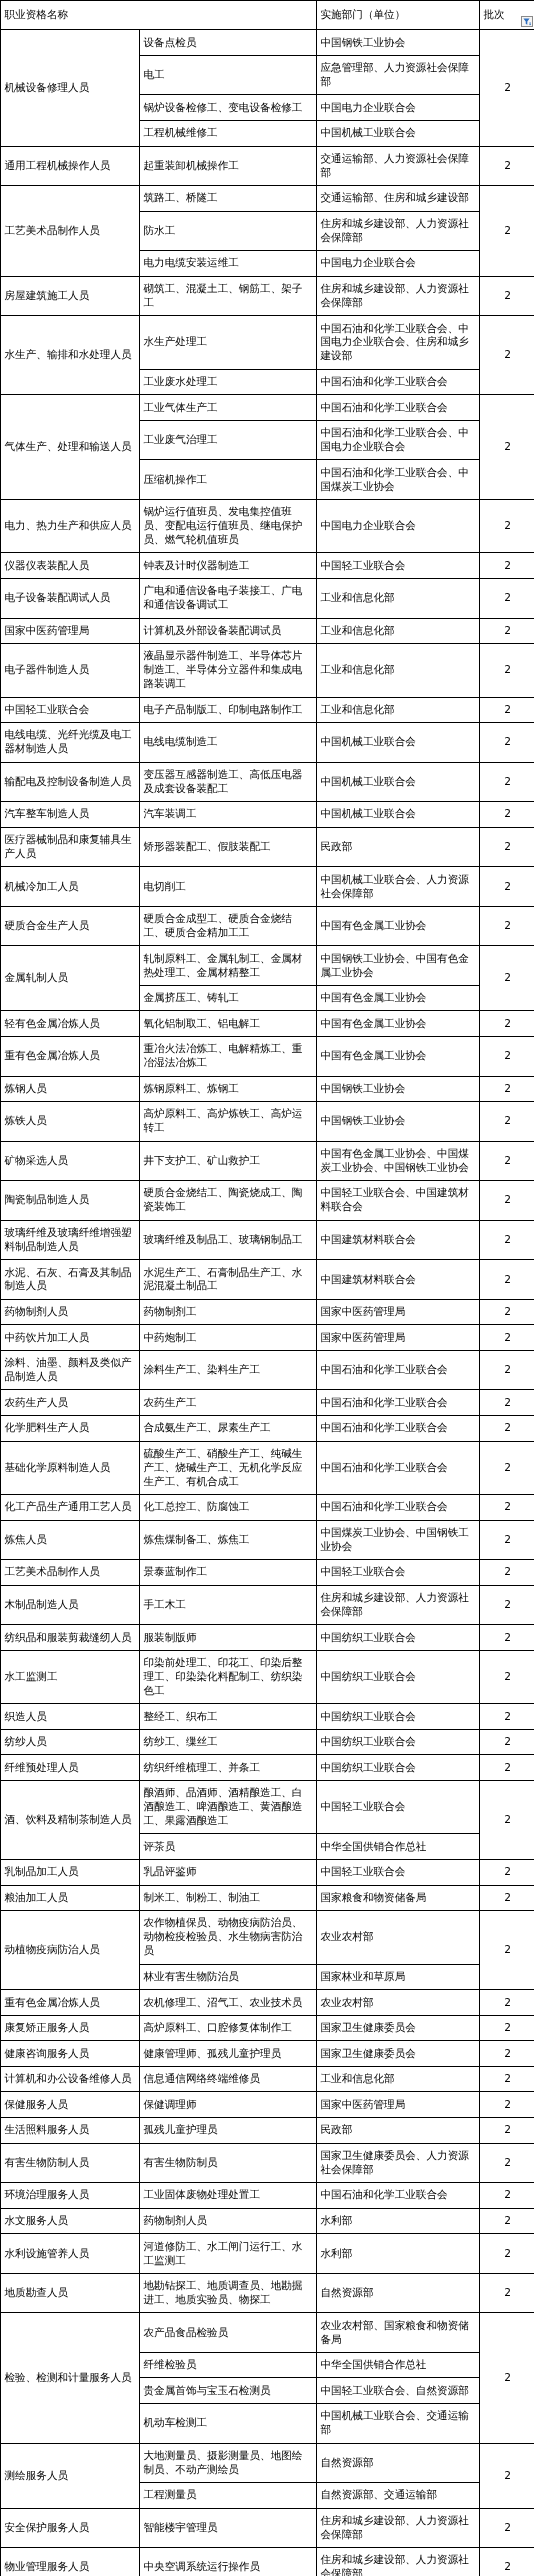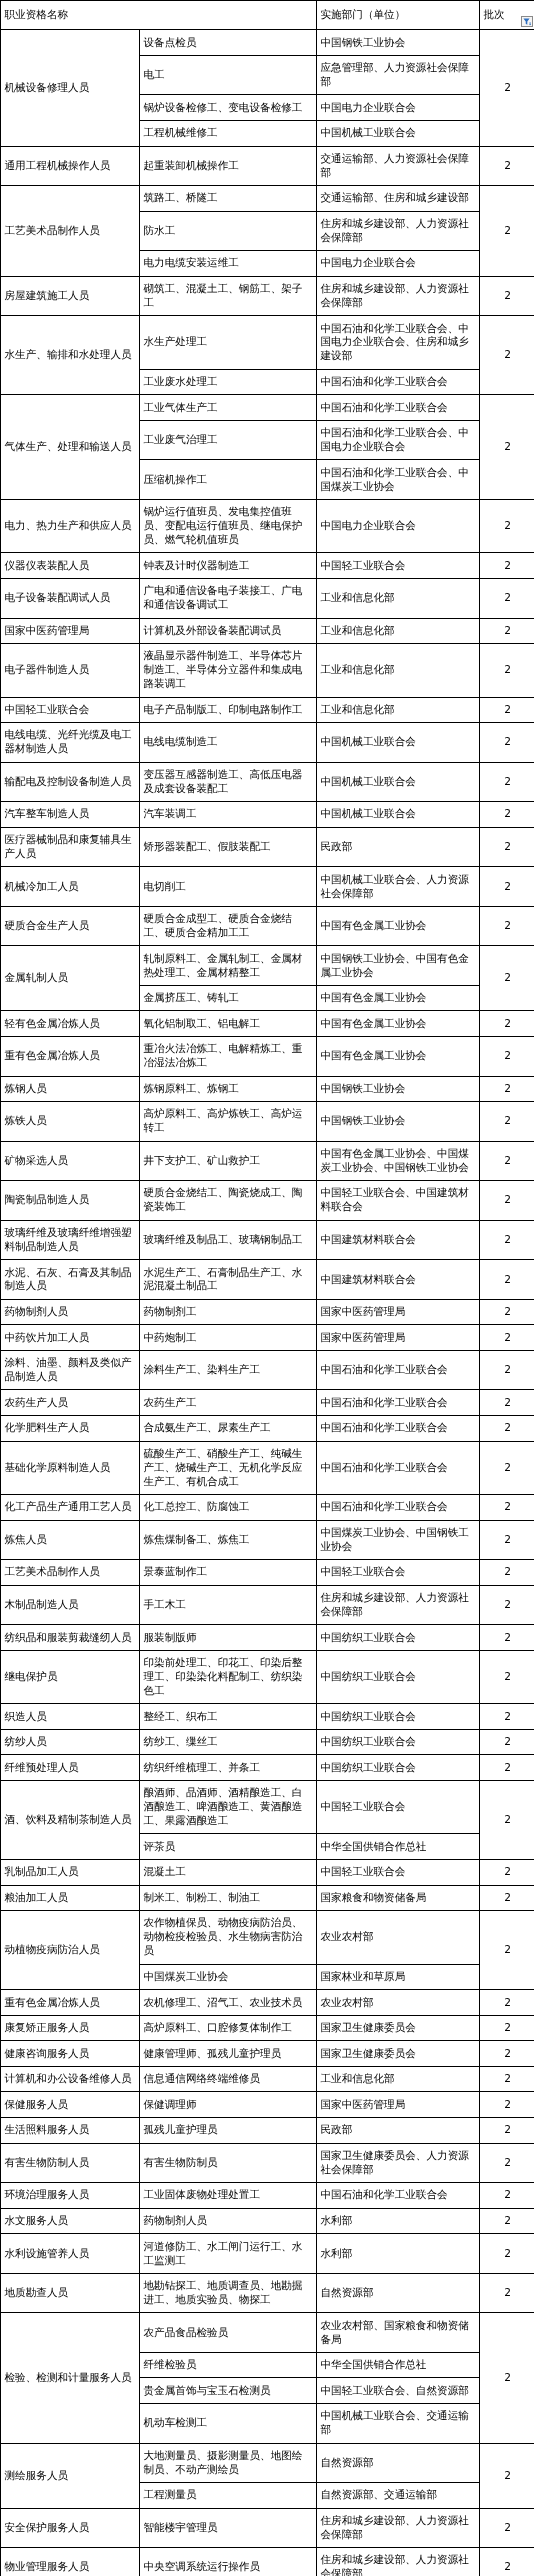--- a/index.html
+++ b/index.html
@@ -339,21 +339,21 @@
         <td class="dept-cell">住房和城乡建设部、人力资源社会保障部</td>
         <td class="batch-cell" rowspan="1">2</td>
       </tr>
       <tr>
         <td class="category-cell" rowspan="1">纺织品和服装剪裁缝纫人员</td>
         <td class="qual-cell">服装制版师</td>
         <td class="dept-cell">中国纺织工业联合会</td>
         <td class="batch-cell" rowspan="1">2</td>
       </tr>
       <tr>
-        <td class="category-cell" rowspan="1">继电保护员</td>
+        <td class="category-cell" rowspan="1">水工监测工</td>
         <td class="qual-cell">印染前处理工、印花工、印染后整理工、印染染化料配制工、纺织染色工</td>
         <td class="dept-cell">中国纺织工业联合会</td>
         <td class="batch-cell" rowspan="1">2</td>
       </tr>
       <tr>
         <td class="category-cell" rowspan="1">织造人员</td>
         <td class="qual-cell">整经工、织布工</td>
         <td class="dept-cell">中国纺织工业联合会</td>
         <td class="batch-cell" rowspan="1">2</td>
       </tr>
@@ -374,38 +374,38 @@
         <td class="qual-cell">酿酒师、品酒师、酒精酿造工、白酒酿造工、啤酒酿造工、黄酒酿造工、果露酒酿造工</td>
         <td class="dept-cell">中国轻工业联合会</td>
         <td class="batch-cell" rowspan="2">2</td>
       </tr>
       <tr>
         <td class="qual-cell">评茶员</td>
         <td class="dept-cell">中华全国供销合作总社</td>
       </tr>
       <tr>
         <td class="category-cell" rowspan="1">乳制品加工人员</td>
-        <td class="qual-cell">混凝土工</td>
+        <td class="qual-cell">乳品评鉴师</td>
         <td class="dept-cell">中国轻工业联合会</td>
         <td class="batch-cell" rowspan="1">2</td>
       </tr>
       <tr>
         <td class="category-cell" rowspan="1">粮油加工人员</td>
         <td class="qual-cell">制米工、制粉工、制油工</td>
         <td class="dept-cell">国家粮食和物资储备局</td>
         <td class="batch-cell" rowspan="1">2</td>
       </tr>
       <tr>
         <td class="category-cell" rowspan="2">动植物疫病防治人员</td>
         <td class="qual-cell">农作物植保员、动物疫病防治员、动物检疫检验员、水生物病害防治员</td>
         <td class="dept-cell">农业农村部</td>
         <td class="batch-cell" rowspan="2">2</td>
       </tr>
       <tr>
-        <td class="qual-cell">中国煤炭工业协会</td>
+        <td class="qual-cell">林业有害生物防治员</td>
         <td class="dept-cell">国家林业和草原局</td>
       </tr>
       <tr>
         <td class="category-cell" rowspan="1">重有色金属冶炼人员</td>
         <td class="qual-cell">农机修理工、沼气工、农业技术员</td>
         <td class="dept-cell">农业农村部</td>
         <td class="batch-cell" rowspan="1">2</td>
       </tr>
       <tr>
         <td class="category-cell" rowspan="1">康复矫正服务人员</td>

